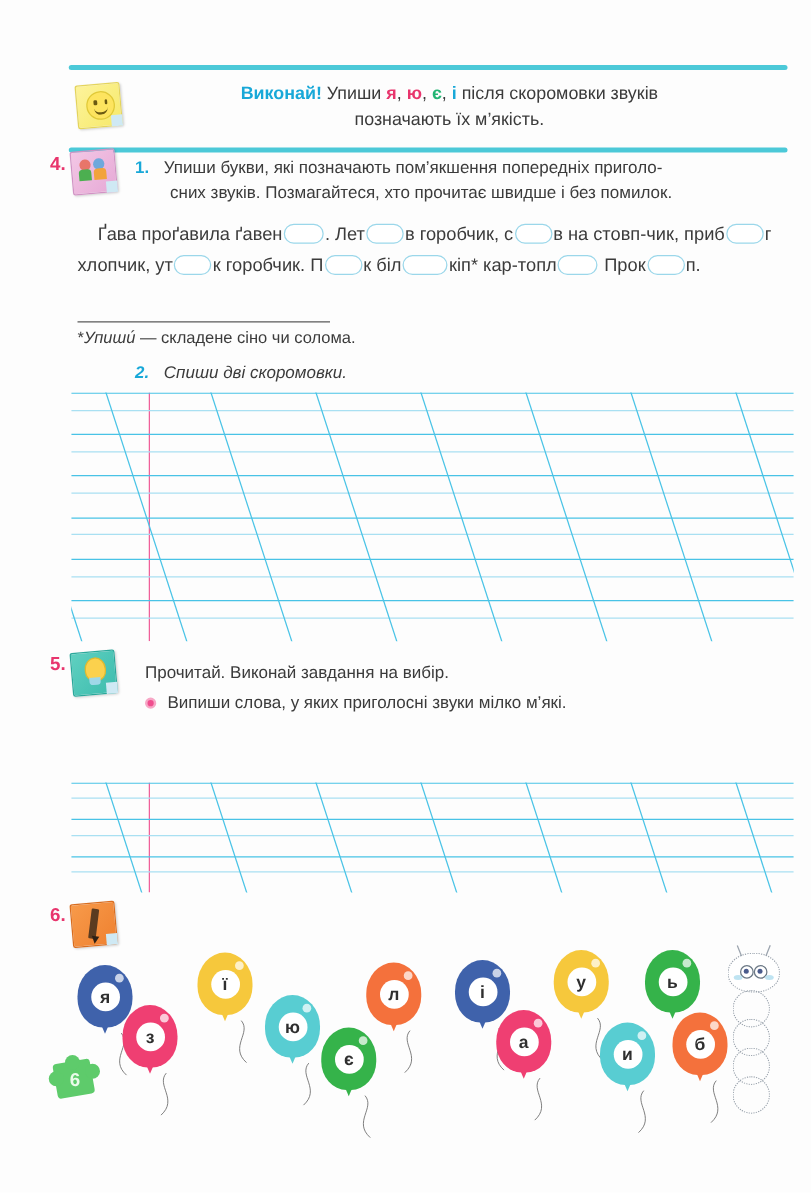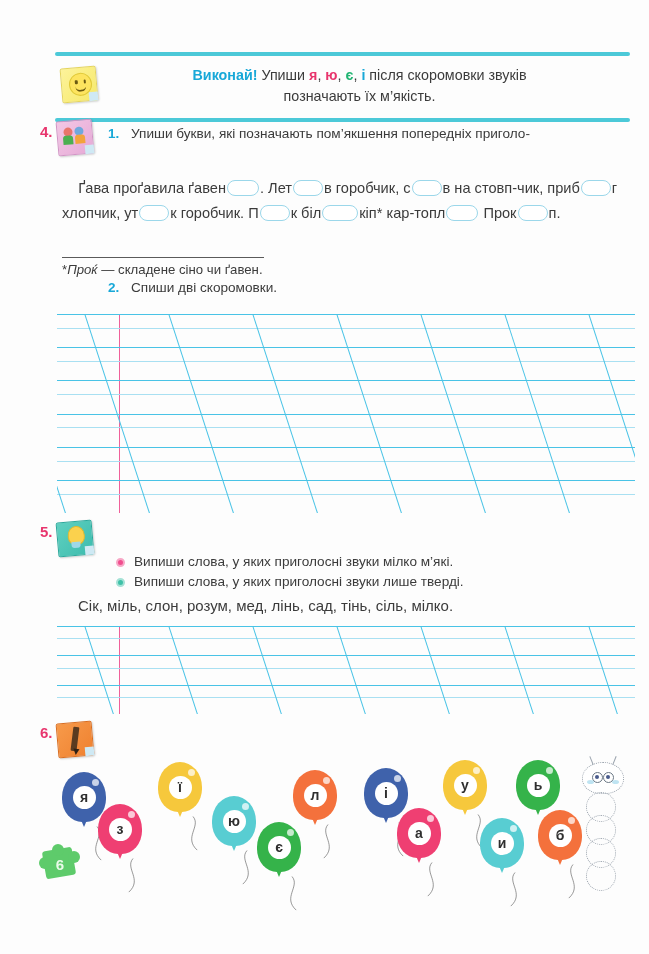--- a/index.html
+++ b/index.html
@@ -146,32 +146,33 @@
         <div class="kid a"></div>
           <div class="kid b"></div>
         <div class="kidbody a"></div>
           <div class="kidbody b"></div>
       </div>
     </div>
   </div>
   <div class="ex-head" style="left:108px;top:124px;width:528px;">
     <span class="task-no">1.</span>
     <span style="display:inline-block;width:8px;"></span><span>Упиши букви, які позначають пом’якшення попередніх приголо-</span><br>
+    <span style="display:inline-block;margin-left:28px;">сних звуків. Позмагайтеся, хто прочитає швидше і без помилок.</span>
   </div>
 
   <div class="para">
     <span>&nbsp;&nbsp;&nbsp;&nbsp;Ґава проґавила ґавен</span><span class="blank" style="width:30px;"></span><span>. Лет</span><span class="blank" style="width:28px;"></span><span>в горобчик, с</span><span class="blank" style="width:28px;"></span><span>в на стовп-чик, приб</span><span class="blank" style="width:28px;"></span><span>г хлопчик, ут</span><span class="blank" style="width:28px;"></span><span>к горобчик. П</span><span class="blank" style="width:28px;"></span><span>к біл</span><span class="blank" style="width:34px;"></span><span>кіп* кар-топл</span><span class="blank" style="width:30px;"></span> <span>Прок</span><span class="blank" style="width:28px;"></span><span>п.</span>
   </div>
 
   <div class="footnote-rule"></div>
   <div class="footnote">
-    <span>*</span><i>Проќ</i><span> — складене сіно чи ґавен.</span>
-  </div>
-
-  <div class="ex-head" style="left:108px;top:278px;">
+    <span>*</span><i>Упиши́</i><span> — складене сіно чи солома.</span>
+  </div>
+
+  <div class="ex-head" style="left:108px;top:288px;font-style:italic;">
     <span class="task-no">2.</span>
     <span style="display:inline-block;width:8px;"></span><span>Спиши дві скоромовки.</span>
   </div>
 
   <div class="grid" id="grid1" style="left:57px;top:314px;width:578px;height:199px;">
     <div class="margin-line" style="left:62px;"></div>
   <div class="hline dark" style="top: 0px;"></div>
       <div class="hline light" style="top: 14px;"></div>
       <div class="hline dark" style="top: 33px;"></div>
       <div class="hline light" style="top: 47px;"></div>
@@ -194,31 +195,27 @@
     </div>
 
   <div class="exnum" style="left:40px;top:523px;">5.</div>
   <div class="exicon" style="left:57px;top:521px;">
     <div class="note teal">
       <div class="note-corner"></div>
       <div class="bulb"></div>
         <div class="bulb-base"></div>
     </div>
   </div>
+  <div class="ex-head" style="left:116px;top:528px;">Прочитай. Виконай завдання на вибір.</div>
 
   <div class="bullet-row" style="left:116px;top:552px;">
     <span class="bdot pink"></span>
     <span>Випиши слова, у яких приголосні звуки мілко м’які.</span>
   </div>
-  <div class="bullet-row" style="left:116px;top:572px;">
-    <span class="bdot green"></span>
-    <span>Випиши слова, у яких приголосні звуки лише тверді.</span>
-  </div>
-
-  <div class="wordlist">Сік, міль, слон, розум, мед, лінь, сад, тінь, сіль, мілко.</div>
+
 
   <div class="grid" id="grid2" style="left:57px;top:626px;width:578px;height:88px;">
     <div class="margin-line" style="left:62px;"></div>
   <div class="hline dark" style="top: 0px;"></div>
       <div class="hline light" style="top: 12px;"></div>
       <div class="hline dark" style="top: 29px;"></div>
       <div class="hline light" style="top: 42px;"></div>
       <div class="hline dark" style="top: 59px;"></div>
       <div class="hline light" style="top: 71px;"></div>
       <div class="slant" style="left: 24px; height: 128px;"></div>

